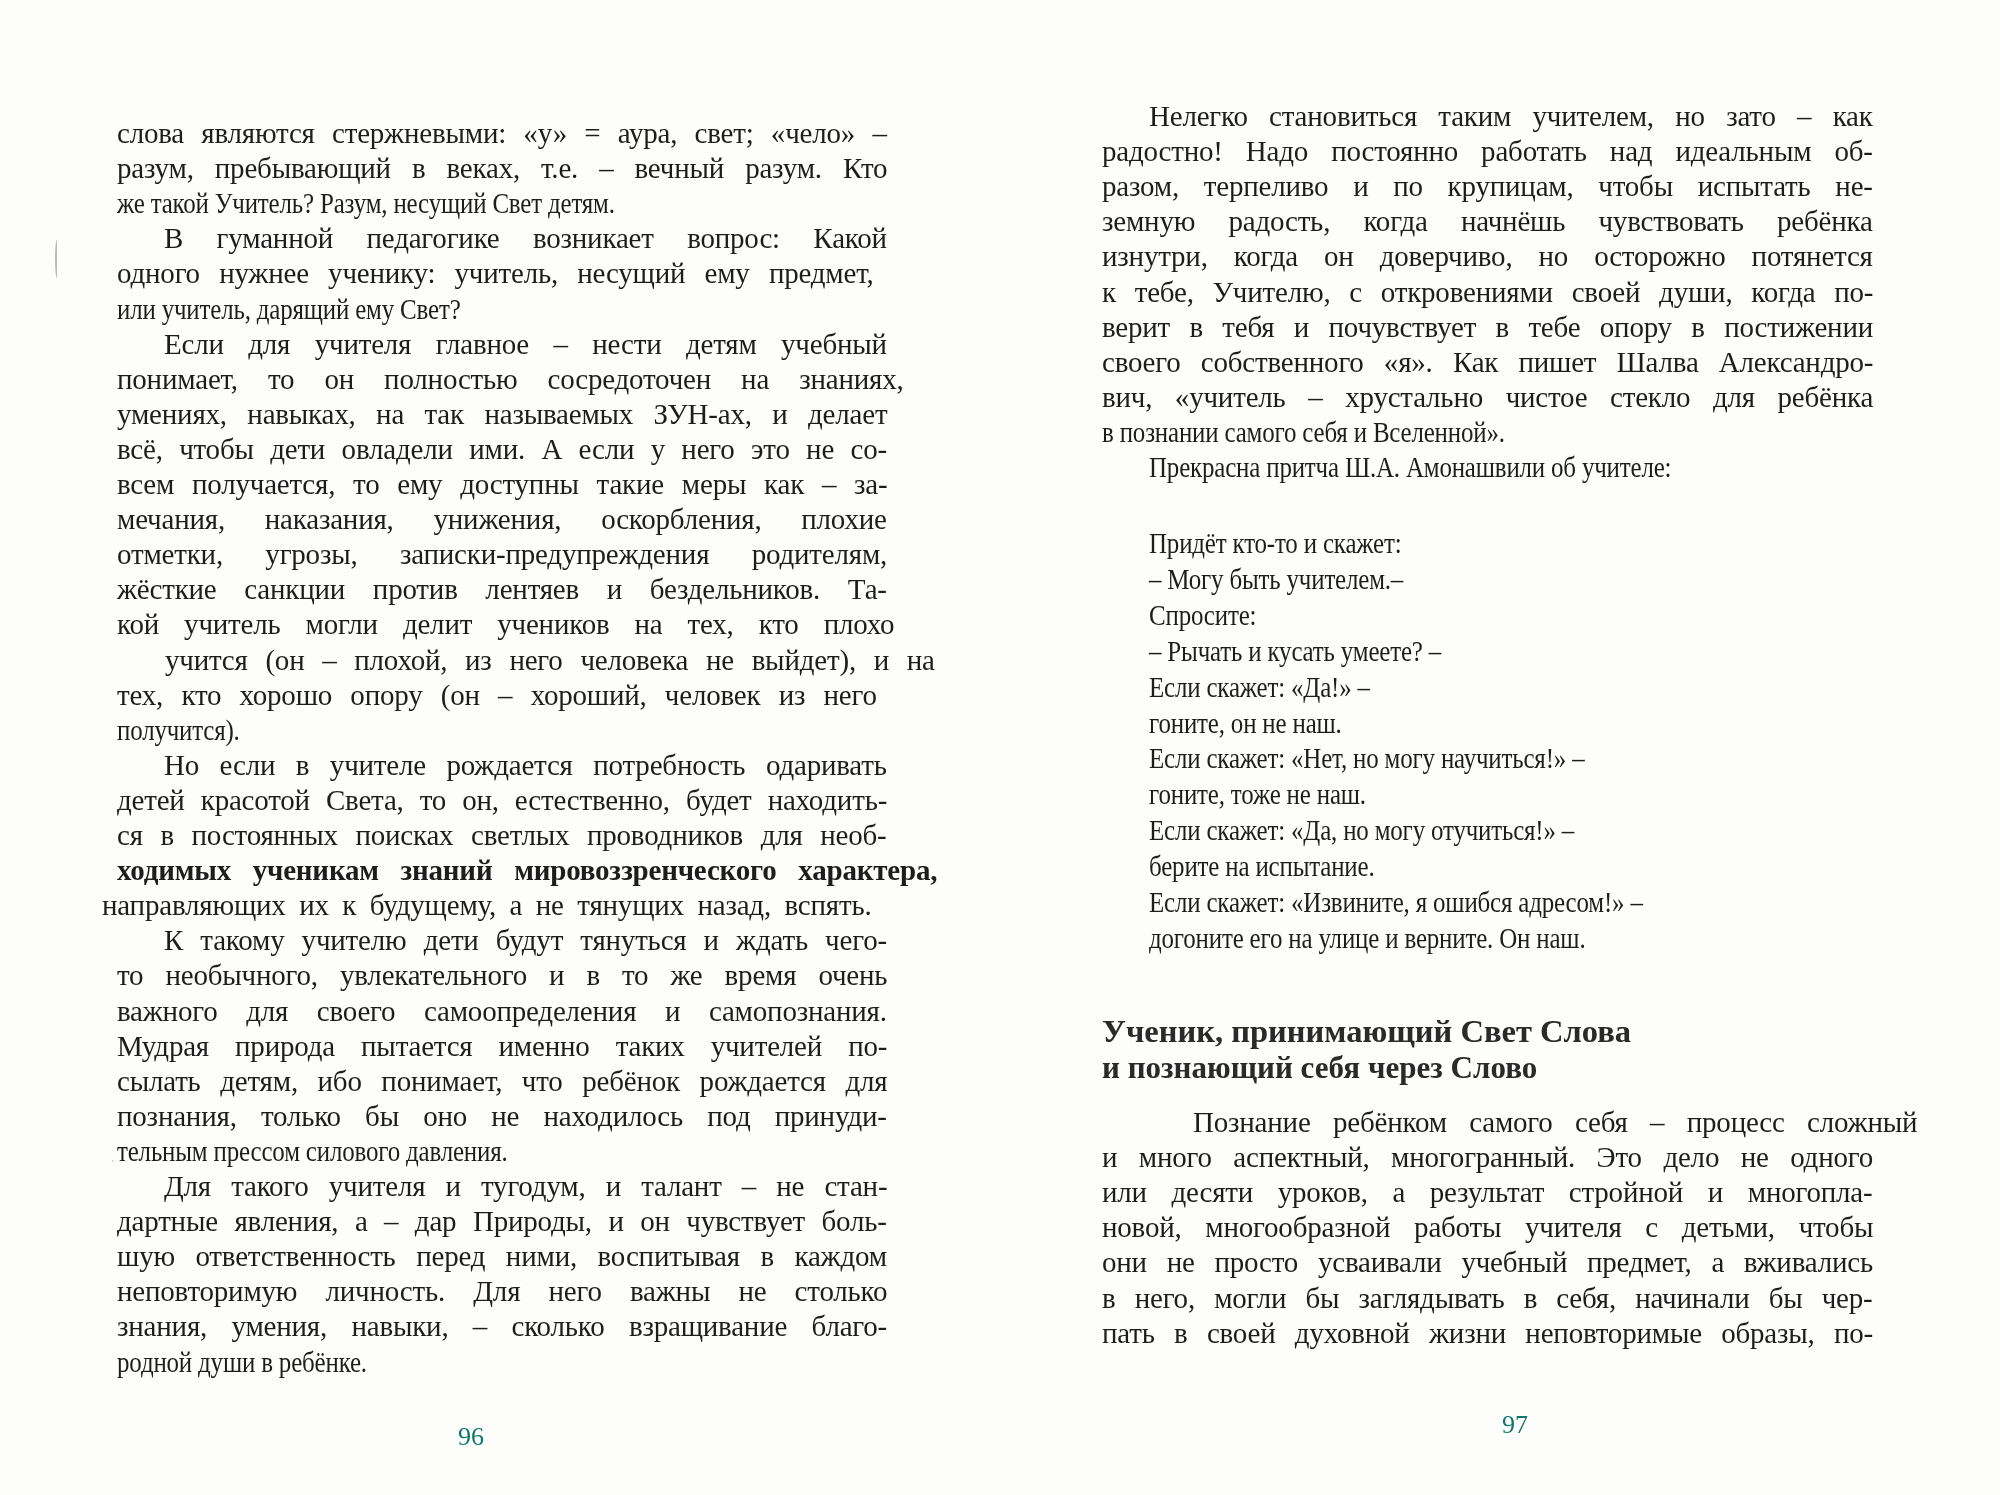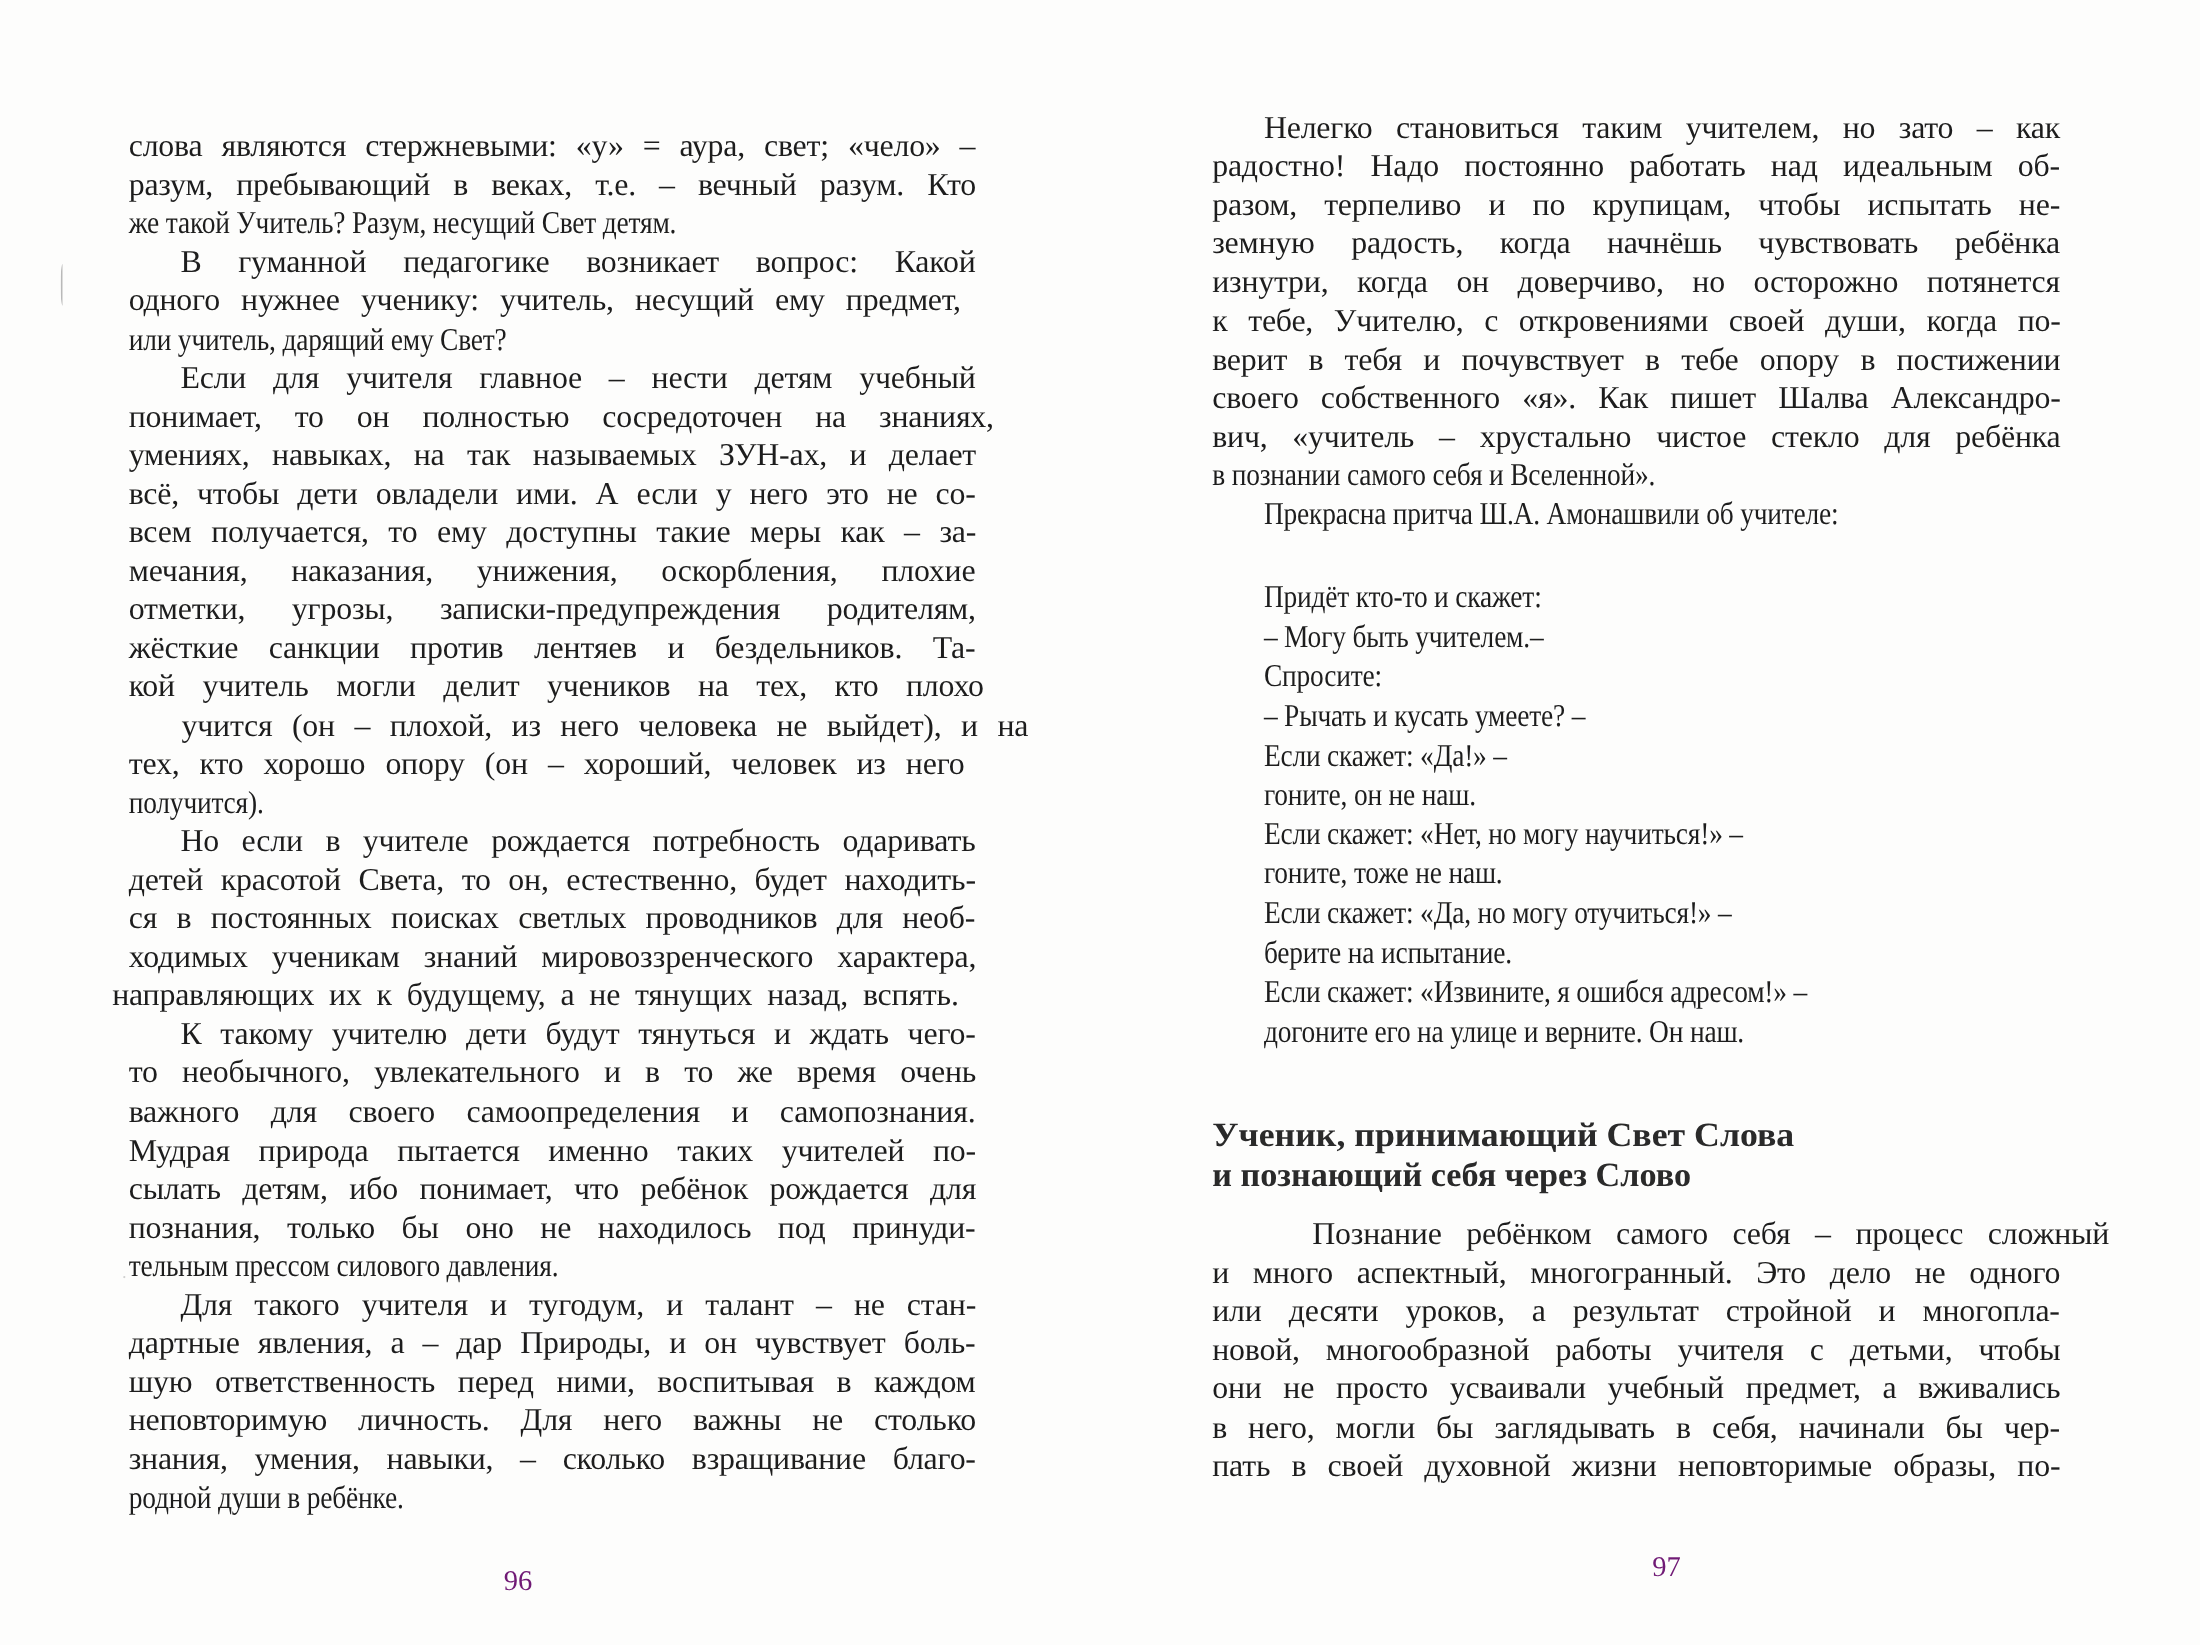--- a/index.html
+++ b/index.html
@@ -17,21 +17,21 @@
     font-size: 29px; line-height: 1; letter-spacing: -0.2px;
     transform-origin: 0 0;
   }
   .heading {
     position: absolute; white-space: nowrap;
     font-family: "Liberation Serif", "DejaVu Serif", serif;
     font-weight: bold; font-size: 31px; color: #2a2a2a; line-height: 1;
     transform-origin: 0 0;
   }
   .pagenum {
-    position: absolute; font-size: 26px; color: #701a75; line-height: 1;
+    position: absolute; font-size: 26px; color: #0f766e; line-height: 1;
   }
   .scratch {
     position: absolute; width: 2px; border-left: 2px solid #b9b9b9;
     border-radius: 50%;
   }
   .speck { position: absolute; width: 2px; height: 2px; background: #cfcfcf; border-radius: 50%; }
 </style>
 </head>
 <body>
 
@@ -51,21 +51,21 @@
       <div class="line" style="left: 117px; top: 505.1px; width: auto; word-spacing: 32.75px;">мечания, наказания, унижения, оскорбления, плохие</div>
       <div class="line" style="left: 117px; top: 540.2px; width: auto; word-spacing: 35.3333px;">отметки, угрозы, записки-предупреждения родителям,</div>
       <div class="line" style="left: 117px; top: 575.3px; width: auto; word-spacing: 20.6667px;">жёсткие санкции против лентяев и бездельников. Та-</div>
       <div class="line" style="left: 117px; top: 610.4px; width: auto; word-spacing: 18px;">кой учитель могли делит учеников на тех, кто плохо</div>
       <div class="line" style="left: 117px; top: 645.5px; width: auto; word-spacing: 10.7px; margin-left: 48px;">учится (он – плохой, из него человека не выйдет), и на</div>
       <div class="line" style="left: 117px; top: 680.6px; width: auto; word-spacing: 11.2222px;">тех, кто хорошо опору (он – хороший, человек из него</div>
       <div class="line" style="left: 117px; top: 715.7px; transform: scaleX(0.86);">получится).</div>
       <div class="line" style="left: 164px; top: 750.8px; width: auto; word-spacing: 13.5px;">Но если в учителе рождается потребность одаривать</div>
       <div class="line" style="left: 117px; top: 785.9px; width: auto; word-spacing: 9px;">детей красотой Света, то он, естественно, будет находить-</div>
       <div class="line" style="left: 117px; top: 821px; width: auto; word-spacing: 10.5714px;">ся в постоянных поисках светлых проводников для необ-</div>
-      <div class="line" style="left: 117px; top: 856.1px; width: auto; word-spacing: 14.75px;">ходимых ученикам знаний мировоззренческого характера,</div>
+      <div class="line" style="left: 117px; top: 856.1px; width: auto; word-spacing: 14.75px; font-weight: bold;">ходимых ученикам знаний мировоззренческого характера,</div>
       <div class="line" style="left: 102px; top: 891.2px; width: auto; word-spacing: 6.5px;">направляющих их к будущему, а не тянущих назад, вспять.</div>
       <div class="line" style="left: 164px; top: 926.3px; width: auto; word-spacing: 10.125px;">К такому учителю дети будут тянуться и ждать чего-</div>
       <div class="line" style="left: 117px; top: 961.4px; width: auto; word-spacing: 15px;">то необычного, увлекательного и в то же время очень</div>
       <div class="line" style="left: 117px; top: 996.5px; width: auto; word-spacing: 21.6px;">важного для своего самоопределения и самопознания.</div>
       <div class="line" style="left: 117px; top: 1031.6px; width: auto; word-spacing: 19px;">Мудрая природа пытается именно таких учителей по-</div>
       <div class="line" style="left: 117px; top: 1066.7px; width: auto; word-spacing: 12.5714px;">сылать детям, ибо понимает, что ребёнок рождается для</div>
       <div class="line" style="left: 117px; top: 1101.8px; width: auto; word-spacing: 17.1429px;">познания, только бы оно не находилось под принуди-</div>
       <div class="line" style="left: 117px; top: 1136.9px; transform: scaleX(0.86);">тельным прессом силового давления.</div>
       <div class="line" style="left: 164px; top: 1172px; width: auto; word-spacing: 13.1111px;">Для такого учителя и тугодум, и талант – не стан-</div>
       <div class="line" style="left: 117px; top: 1207.1px; width: auto; word-spacing: 9.44444px;">дартные явления, а – дар Природы, и он чувствует боль-</div>

